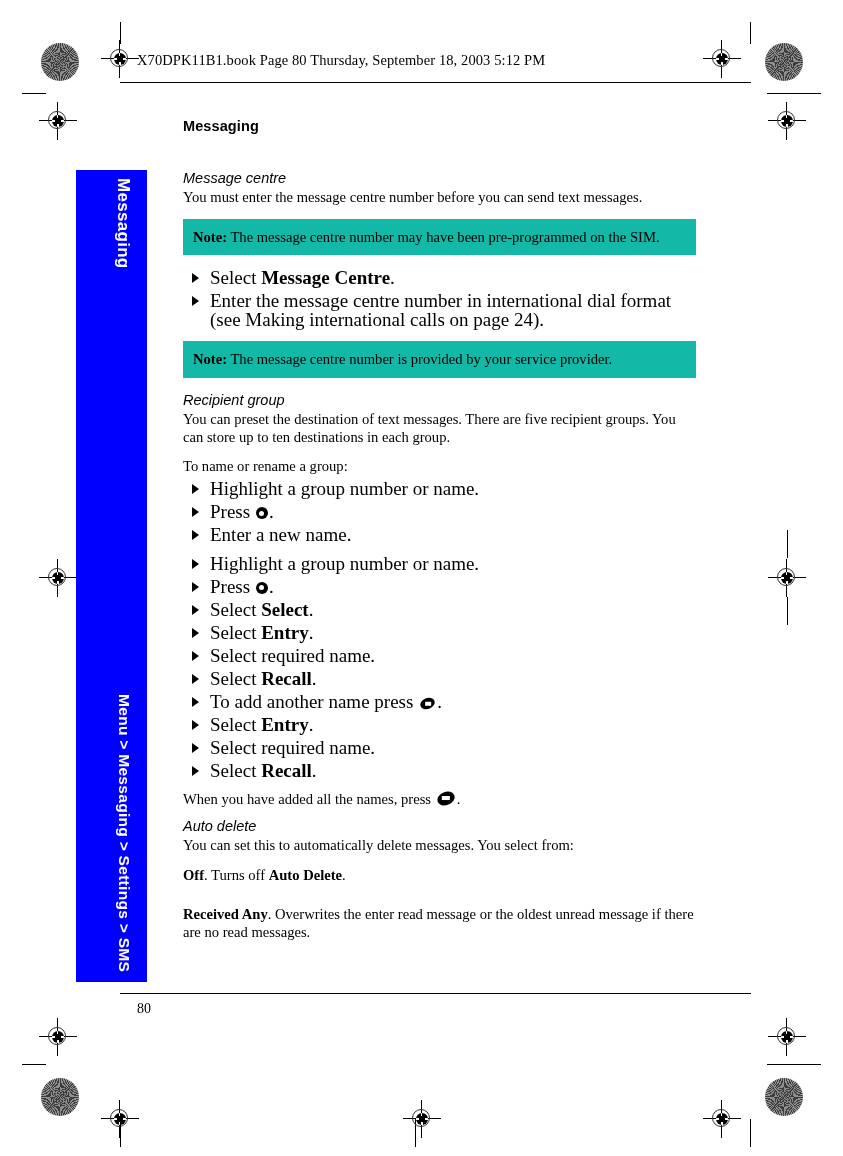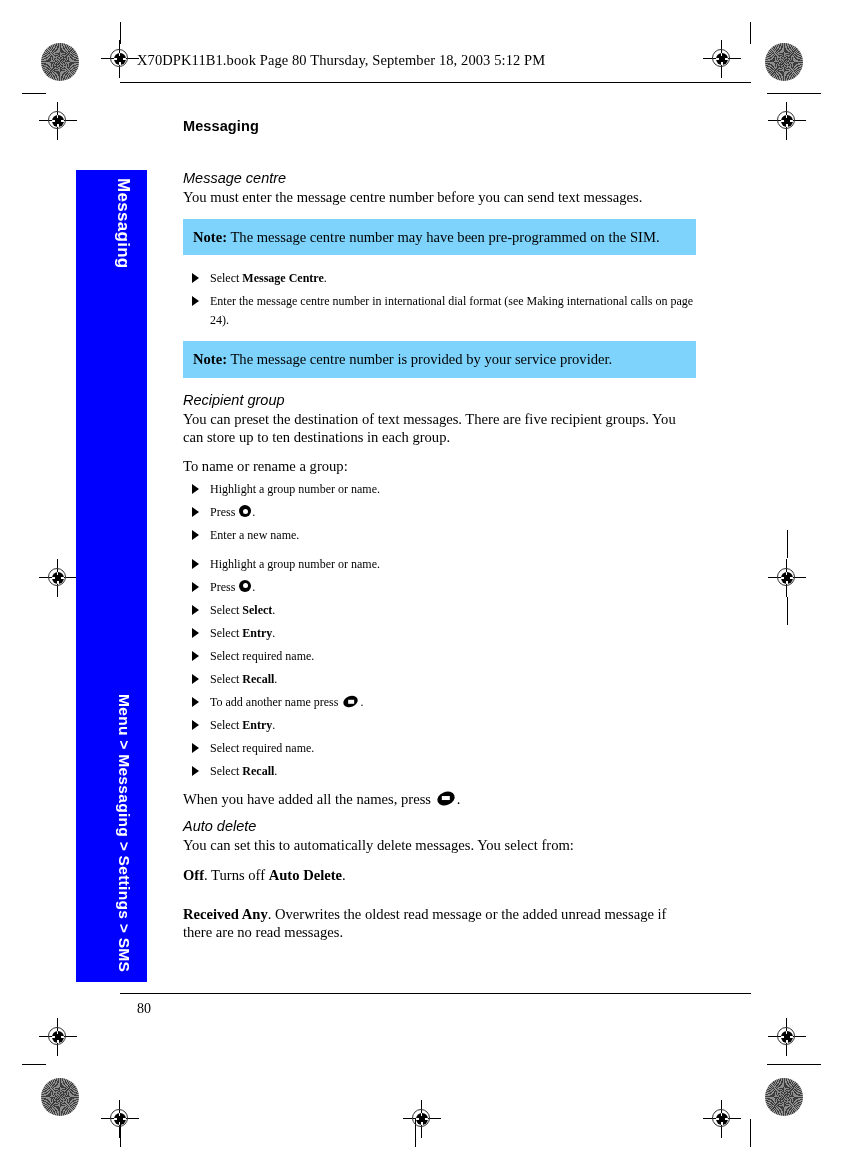--- a/index.html
+++ b/index.html
@@ -151,39 +151,39 @@
 
   p.body {
     font-family: "Liberation Serif", serif;
     font-size: 14.6px;
     line-height: 18.5px;
     margin: 0 0 10px 0;
     text-align: left;
   }
 
   .note {
-    background: #7dd3fc;
+    background: #14b8a6;
     padding: 9px 8px 9px 10px;
     margin: 12px 0 14px 0;
     font-family: "Liberation Serif", serif;
     font-size: 14.6px;
     line-height: 18.5px;
   }
   .note b { font-weight: bold; }
 
   ul.steps {
     list-style: none;
     margin: 0 0 10px 0;
     padding: 0;
   }
   ul.steps li {
     position: relative;
     padding-left: 27px;
     font-family: "Liberation Serif", serif;
-    font-size: 12px;
+    font-size: 19px;
     line-height: 18.5px;
     margin-bottom: 4.5px;
   }
   ul.steps li .tri {
     position: absolute;
     left: 9px;
     top: 4px;
     width: 0; height: 0;
     border-left: 7px solid #000;
     border-top: 5px solid transparent;
@@ -422,19 +422,19 @@
     <span>When you have added all the names, press </span><span class="key-soft key-soft-lg"></span><span>.</span>
   </p>
 
   <div class="h-sub">Auto delete</div>
   <p class="body" style="margin-bottom:12px;">You can set this to automatically delete messages. You select from:</p>
 
   <p class="body" style="margin-bottom:20px;">
     <b>Off</b><span>. Turns off </span><b>Auto Delete</b><span>.</span>
   </p>
   <p class="body">
-    <b>Received Any</b><span>. Overwrites the oldest read message or the added unread message if there are no read messages.</span>
+    <b>Received Any</b><span>. Overwrites the enter read message or the oldest unread message if there are no read messages.</span>
   </p>
 
 </div>
 
 <div class="pagenum">80</div>
 <div class="page-frame-line" style="left:120px; top:993px; width:631px; height:1px;"></div>
 
 </body></html>

